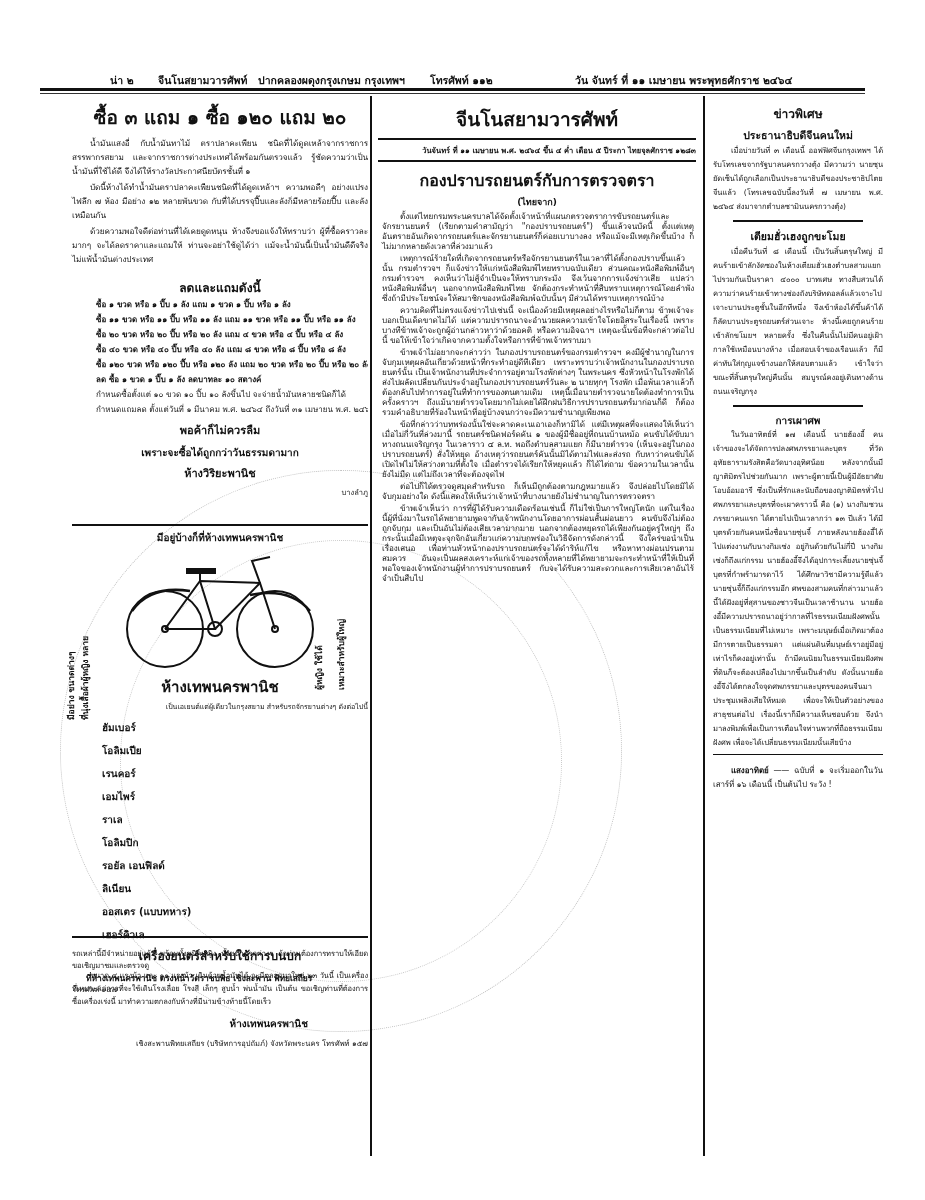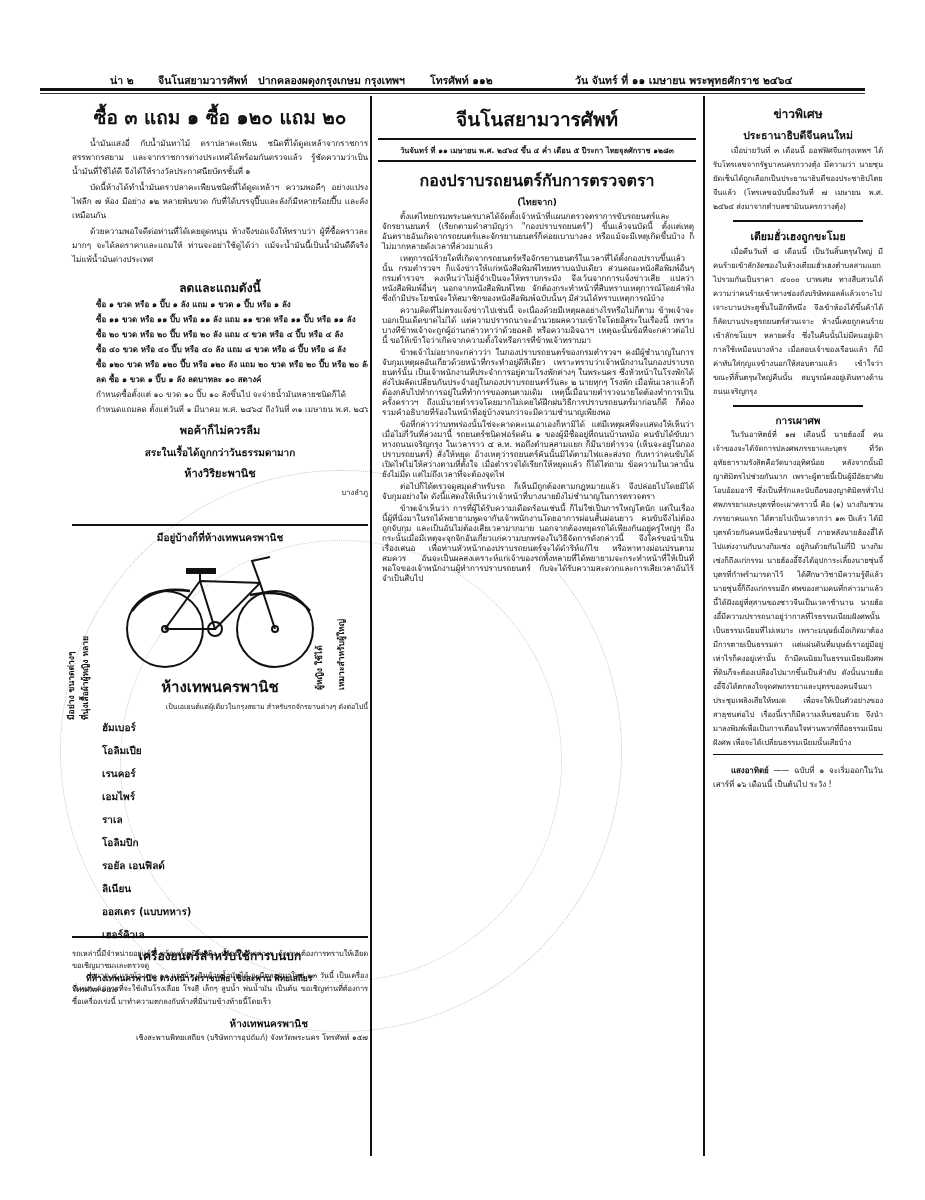--- a/index.html
+++ b/index.html
@@ -21,21 +21,21 @@
   .center{text-align:right;}
   .rule{border-top:2px solid #111;margin:4px 0;}
   .rule-thin{border-top:1px solid #111;margin:3px 0;}
   .rule-deco{margin:6px 20px;border-top:2px solid #111;}
   .list-line{font-size:8px;line-height:15px;font-weight:bold;white-space:nowrap;overflow:hidden;}
   .shop-grid{display:grid;grid-template-columns:1fr;font-size:10px;font-weight:bold;line-height:23px;padding-left:30px;}
   .bike{display:block;margin:0 auto;}
   .stamp{position:absolute;left:60px;top:470px;width:560px;height:560px;border-radius:50%;border:1px dotted rgba(80,80,80,.35);pointer-events:none;}
   .stamp2{position:absolute;left:120px;top:540px;width:440px;height:440px;border-radius:50%;border:1px dotted rgba(80,80,80,.3);pointer-events:none;}
   .vtext{position:absolute;writing-mode:vertical-rl;transform:rotate(180deg);font-size:8.5px;font-weight:bold;}
-  .dateline{font-size:7.5px;font-weight:bold;text-align:center;padding:4px 0;border-top:2px solid #111;border-bottom:2px solid #111;margin:4px 6px;}
+  .dateline{font-size:7.5px;font-weight:bold;text-align:right;padding:4px 0;border-top:2px solid #111;border-bottom:2px solid #111;margin:4px 6px;}
   .sig{font-size:10px;font-weight:bold;text-align:right;padding-right:60px;}
   .small{font-size:7.5px;}
 </style>
 </head>
 <body>
 
 <div class="page">
 
   <div class="stamp"></div>
   <div class="stamp2"></div>
@@ -63,21 +63,21 @@
         <div class="list-line">ซื้อ ๑ ขวด หรือ ๑ ปี๊บ ๑ ลัง แถม ๑ ขวด ๑ ปี๊บ หรือ ๑ ลัง</div>
         <div class="list-line">ซื้อ ๑๑ ขวด หรือ ๑๑ ปี๊บ หรือ ๑๑ ลัง แถม ๑๑ ขวด หรือ ๑๑ ปี๊บ หรือ ๑๑ ลัง</div>
         <div class="list-line">ซื้อ ๒๐ ขวด หรือ ๒๐ ปี๊บ หรือ ๒๐ ลัง แถม ๔ ขวด หรือ ๔ ปี๊บ หรือ ๔ ลัง</div>
         <div class="list-line">ซื้อ ๔๐ ขวด หรือ ๔๐ ปี๊บ หรือ ๔๐ ลัง แถม ๘ ขวด หรือ ๘ ปี๊บ หรือ ๘ ลัง</div>
         <div class="list-line">ซื้อ ๑๒๐ ขวด หรือ ๑๒๐ ปี๊บ หรือ ๑๒๐ ลัง แถม ๒๐ ขวด หรือ ๒๐ ปี๊บ หรือ ๒๐ ลัง</div>
         <div class="list-line">ลด ซื้อ ๑ ขวด ๑ ปี๊บ ๑ ลัง ลดบาทละ ๑๐ สตางค์</div>
         <div class="list-line" style="font-weight:normal">กำหนดซื้อตั้งแต่ ๑๐ ขวด ๑๐ ปี๊บ ๑๐ ลังขึ้นไป จะจ่ายน้ำมันหลายชนิดก็ได้</div>
         <div class="list-line" style="font-weight:normal">กำหนดแถมลด ตั้งแต่วันที่ ๑ มีนาคม พ.ศ. ๒๔๖๔ ถึงวันที่ ๓๑ เมษายน พ.ศ. ๒๔๖๔</div>
       </div>
       <div class="headline" style="font-size:11px;margin-top:4px">พอค้าก็ไม่ควรลืม</div>
-      <div class="headline" style="font-size:10px;margin-top:6px">สระในเรื้อได้ถูกกว่าวันธรรมดามาก</div>
+      <div class="headline" style="font-size:10px;margin-top:6px">เพราะจะซื้อได้ถูกกว่าวันธรรมดามาก</div>
       <div class="headline" style="font-size:11px;margin-top:4px">ห้างวิริยะพานิช</div>
       <div class="center small" style="margin-top:4px">บางลำภู</div>
     </div>
 
     <div class="rule" style="margin-top:26px"></div>
 
     <div style="position:relative;height:400px;">
       <div class="headline" style="font-size:10px;margin-top:4px">มีอยู่บ้างก็ที่ห้างเทพนครพานิช</div>
 
       <div class="vtext" style="left:-8px;top:100px;height:90px">มีอย่าง ขนาดต่างๆ</div>
@@ -126,21 +126,21 @@
     </div>
 
     <div class="rule" style="margin-top:6px"></div>
 
     <div>
       <div class="headline" style="font-size:12px;margin-top:8px">เครื่องยนตร์สำหรับใช้การบนบก</div>
       <div class="body-text" style="margin-top:4px;font-size:7.5px;line-height:13px">
         <p>ขนาด ๔ แรงม้า และ ๑๑ แรงม้า เดินด้วยน้ำมันได้ จะมีตลาดมาใหม่ ๒๓ วันนี้ เป็นเครื่องที่เหมาะแก่การที่จะใช้เดินโรงเลื่อย โรงสี เล็กๆ สูบน้ำ พ่นน้ำมัน เป็นต้น ขอเชิญท่านที่ต้องการซื้อเครื่องเร่งนี้ มาทำความตกลงกับห้างที่มีนามข้างท้ายนี้โดยเร็ว</p>
       </div>
       <div class="sig" style="margin-top:8px">ห้างเทพนครพานิช</div>
-      <div class="center small" style="">เชิงสะพานพิทยเสถียร (บริษัทการอุปถัมภ์) จังหวัดพระนคร โทรศัพท์ ๑๕๗</div>
+      <div class="center small" style="margin-top:6px">เชิงสะพานพิทยเสถียร (บริษัทการอุปถัมภ์) จังหวัดพระนคร โทรศัพท์ ๑๕๗</div>
     </div>
   </div>
 
   <div class="col col-mid">
     <div class="headline" style="font-size:19px;margin-top:8px">จีนโนสยามวารศัพท์</div>
     <div class="dateline">วันจันทร์ ที่ ๑๑ เมษายน พ.ศ. ๒๔๖๔ ขึ้น ๔ ค่ำ เดือน ๕ ปีระกา ไทยจุลศักราช ๑๒๘๓</div>
     <div class="headline" style="font-size:16px;margin-top:6px">กองปราบรถยนตร์กับการตรวจตรา</div>
     <div class="headline small" style="font-size:9px;margin-top:2px">(ไทยจาก)</div>
     <div class="body-text" style="padding:2px 8px 0 10px;font-size:8.1px;line-height:10px">
       <p>ตั้งแต่ไทยกรมพระนครบาลได้จัดตั้งเจ้าหน้าที่แผนกตรวจตราการขับรถยนตร์และจักรยานยนตร์ (เรียกตามคำสามัญว่า "กองปราบรถยนตร์") ขึ้นแล้วจนบัดนี้ ตั้งแต่เหตุอันตรายอันเกิดจากรถยนตร์และจักรยานยนตร์ก็ค่อยเบาบางลง หรือแม้จะมีเหตุเกิดขึ้นบ้าง ก็ไม่มากหลายดังเวลาที่ล่วงมาแล้ว</p>

